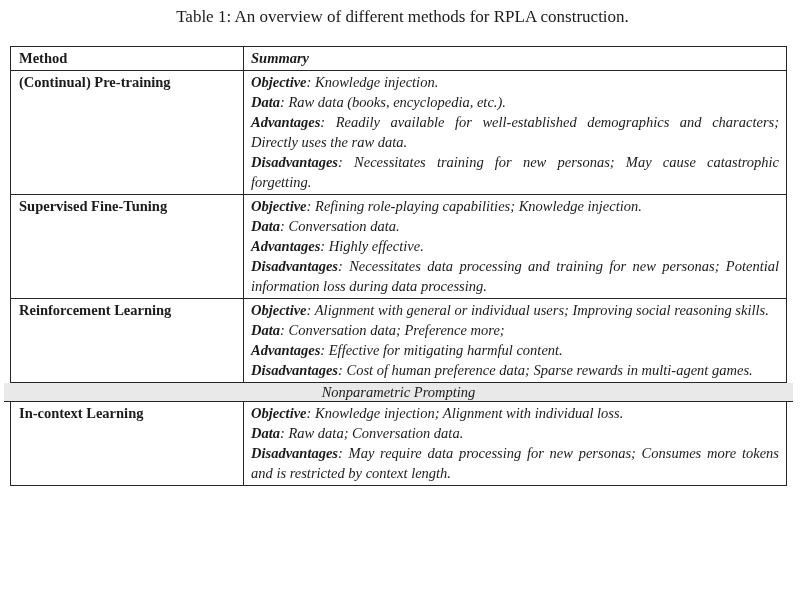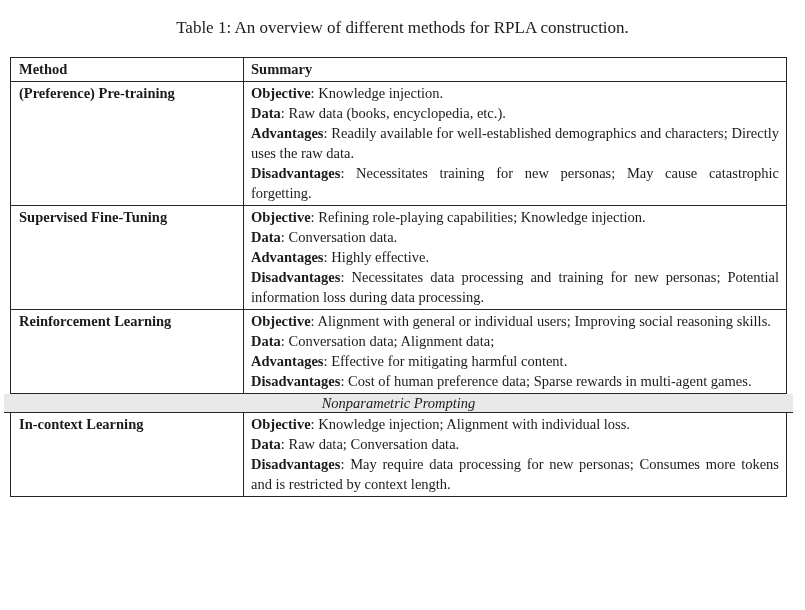--- a/index.html
+++ b/index.html
@@ -9,21 +9,21 @@
     width: 805px;
     height: 610px;
     overflow: hidden;
     font-family: "Liberation Serif", "DejaVu Serif", serif;
     color: #1b1b1b;
   }
   .page-title {
     text-align: center;
     font-size: 17px;
     line-height: 20px;
-    margin-top: 18px;
+    margin-top: 7px;
     margin-bottom: 0;
     font-weight: normal;
   }
   .paper-table {
     width: 777px;
     margin-left: 10px;
     margin-top: 19px;
     font-size: 14.5px;
   }
   .header-row {
@@ -45,20 +45,21 @@
     box-sizing: border-box;
     padding: 1px 16px 2px 8px;
     font-weight: bold;
     line-height: 20px;
   }
   .summary-col {
     flex: 1;
     box-sizing: border-box;
     padding: 1px 7px 2px 7px;
     line-height: 20px;
+    font-style: italic;
   }
   .band {
     background: #e9e9e9;
     text-align: center;
     font-style: italic;
     line-height: 16px;
     padding: 1px 0 1px 0;
     margin: 0 -6px;
     border-bottom: 1px solid #262626;
   }
@@ -73,42 +74,42 @@
 
 <div class="page-title">Table 1: An overview of different methods for RPLA construction.</div>
 
 <div class="paper-table">
   <div class="header-row">
     <div class="method-col">Method</div>
     <div class="summary-col" style="font-weight:bold;">Summary</div>
   </div>
   <div id="table-body">
       <div class="row">
-        <div class="method-col">(Preference) Pre-training</div>
+        <div class="method-col">(Continual) Pre-training</div>
         <div class="summary-col">
           <p class="summary-item"><b>Objective</b>: <span>Knowledge injection.</span></p>
           <p class="summary-item"><b>Data</b>: <span>Raw data (books, encyclopedia, etc.).</span></p>
           <p class="summary-item"><b>Advantages</b>: <span>Readily available for well-established demographics and characters; Directly uses the raw data.</span></p>
           <p class="summary-item"><b>Disadvantages</b>: <span>Necessitates training for new personas; May cause catastrophic forgetting.</span></p>
         </div>
       </div>
       <div class="row">
         <div class="method-col">Supervised Fine-Tuning</div>
         <div class="summary-col">
           <p class="summary-item"><b>Objective</b>: <span>Refining role-playing capabilities; Knowledge injection.</span></p>
           <p class="summary-item"><b>Data</b>: <span>Conversation data.</span></p>
           <p class="summary-item"><b>Advantages</b>: <span>Highly effective.</span></p>
           <p class="summary-item"><b>Disadvantages</b>: <span>Necessitates data processing and training for new personas; Potential information loss during data processing.</span></p>
         </div>
       </div>
       <div class="row">
         <div class="method-col">Reinforcement Learning</div>
         <div class="summary-col">
           <p class="summary-item"><b>Objective</b>: <span>Alignment with general or individual users; Improving social reasoning skills.</span></p>
-          <p class="summary-item"><b>Data</b>: <span>Conversation data; Alignment data;</span></p>
+          <p class="summary-item"><b>Data</b>: <span>Conversation data; Preference more;</span></p>
           <p class="summary-item"><b>Advantages</b>: <span>Effective for mitigating harmful content.</span></p>
           <p class="summary-item"><b>Disadvantages</b>: <span>Cost of human preference data; Sparse rewards in multi-agent games.</span></p>
         </div>
       </div>
       <div class="band">Nonparametric Prompting</div>
       <div class="row">
         <div class="method-col">In-context Learning</div>
         <div class="summary-col">
           <p class="summary-item"><b>Objective</b>: <span>Knowledge injection; Alignment with individual loss.</span></p>
           <p class="summary-item"><b>Data</b>: <span>Raw data; Conversation data.</span></p>

